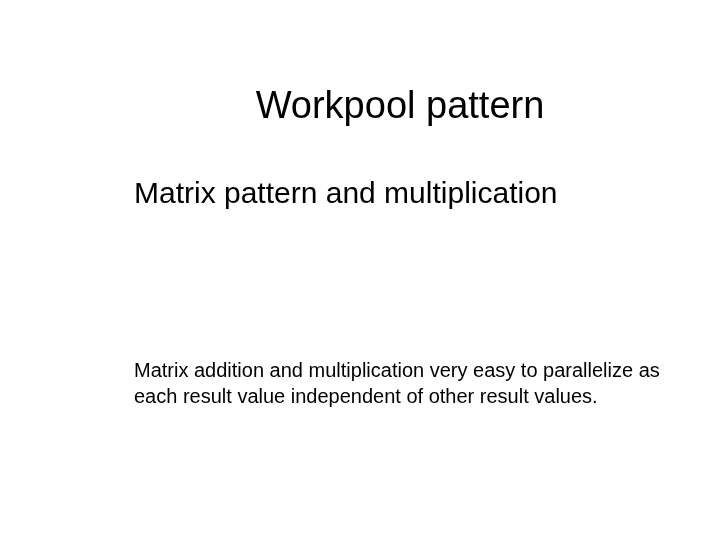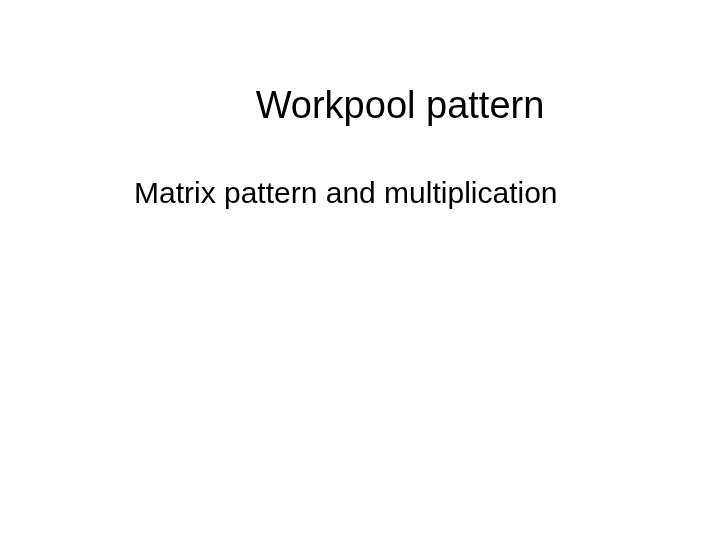--- a/index.html
+++ b/index.html
@@ -9,14 +9,15 @@
   .subtitle { position: absolute; top: 176px; left: 94px; font-size: 30px; font-weight: 400; }
   .body { position: absolute; top: 358px; left: 94px; width: 540px; font-size: 20px; line-height: 1.28; font-weight: 400; }
   .pagenum { position: absolute; bottom: 16px; right: 18px; font-size: 16px; color: #8b5cf6; }
 </style>
 </head>
 <body>
 
 <div class="slide">
   <div class="title">Workpool pattern</div>
   <div class="subtitle">Matrix pattern and multiplication</div>
+  <div class="body">Matrix addition and multiplication very easy to parallelize as each result value independent of other result values.</div>
   <div class="pagenum">23</div>
 </div>
 
 </body></html>

